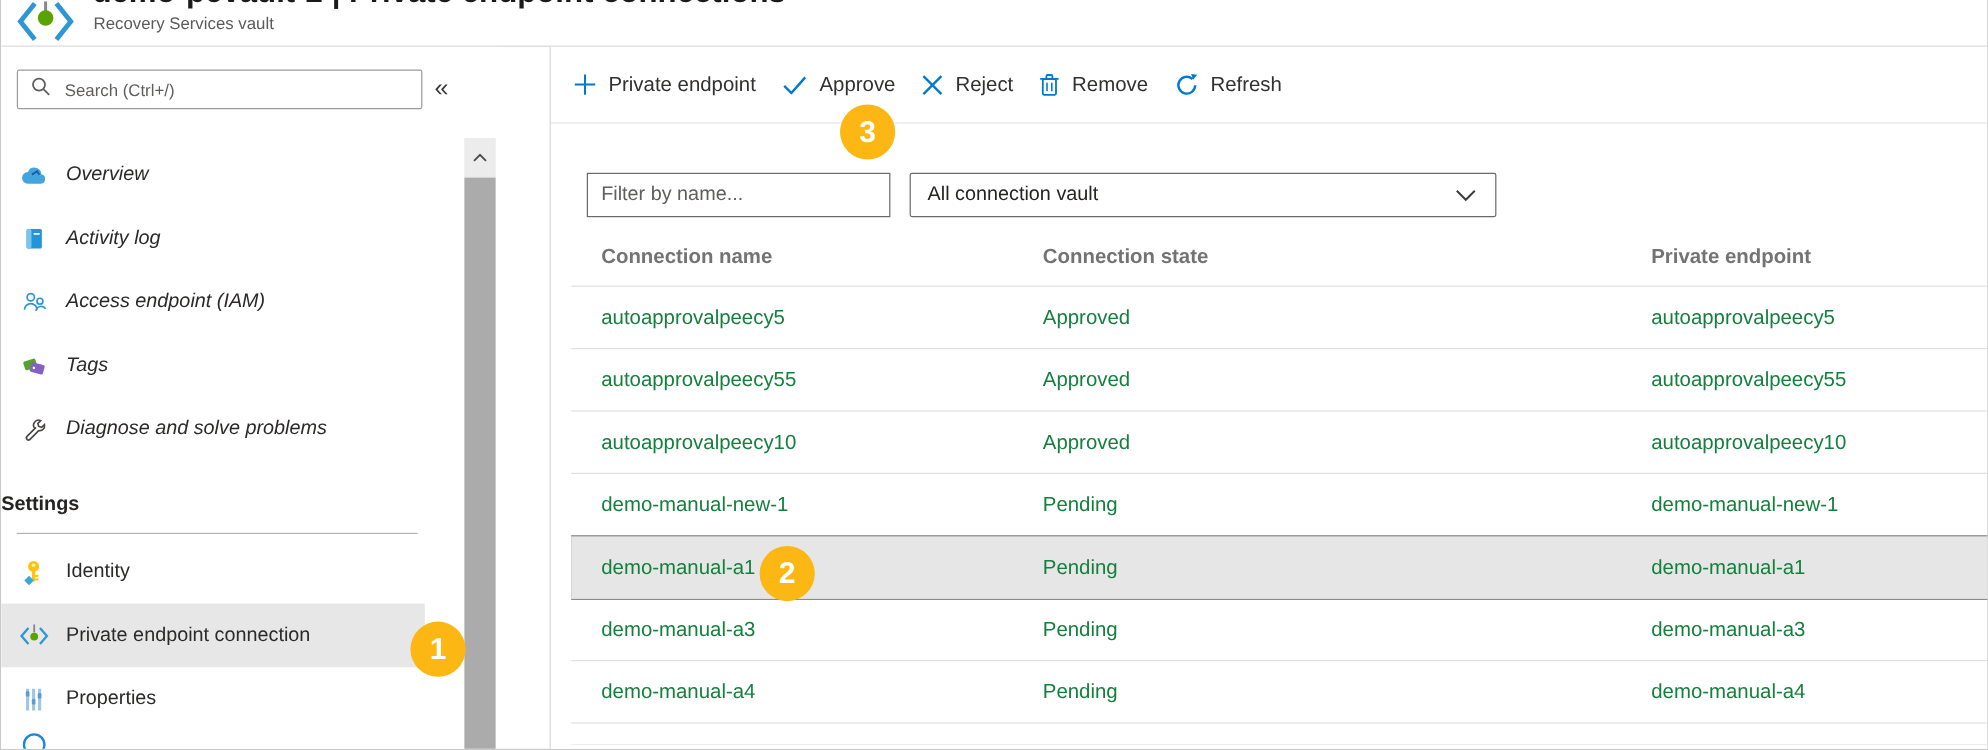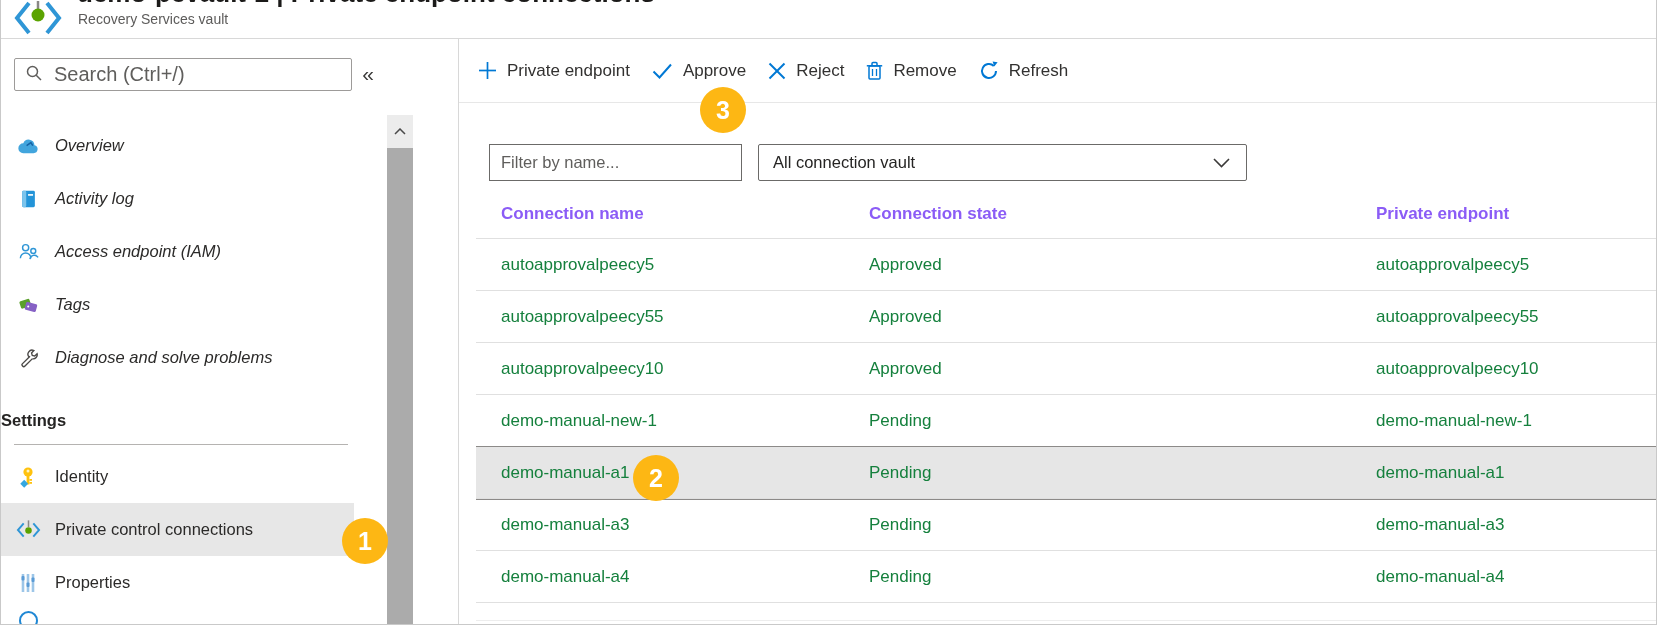--- a/index.html
+++ b/index.html
@@ -14,21 +14,21 @@
   #hdr-title-clip{position:absolute;left:76px;top:0;height:8px;overflow:hidden;}
   #hdr-title-clip .big{display:block;margin-top:-22px;font-size:26px;line-height:30px;font-weight:700;
     white-space:nowrap;color:#1b1a19;}
   #hdr-sub{position:absolute;left:77px;top:11px;font-size:14px;color:#5c5b5a;}
 
   
   #sidebar{position:absolute;left:0;top:39px;width:413px;height:586px;background:#fff;}
   #sb-search{position:absolute;left:13px;top:19px;width:338px;height:33px;box-sizing:border-box;
     border:1px solid #9d9b99;border-radius:2px;display:flex;align-items:center;gap:11px;padding:0 10px;
     background:#fff;cursor:text;}
-  #sb-search .ph{font-size:20px;color:#5f5e5c;}
+  #sb-search .ph{font-size:14px;color:#5f5e5c;}
   #sb-collapse{position:absolute;left:354px;top:20px;width:26px;height:30px;font-size:21px;color:#3b3a39;
     display:flex;align-items:center;justify-content:center;cursor:pointer;}
   #nav-top{position:absolute;left:0;top:80px;width:353px;font-style:italic;}
   .nav-item{height:53px;display:flex;align-items:center;gap:14px;padding-left:14px;width:353px;
     box-sizing:border-box;font-size:16.5px;color:#2b2a29;cursor:pointer;}
   .nav-item.selected{background:#e7e7e7;}
   .nav-icon{flex:0 0 26px;width:26px;display:flex;align-items:center;justify-content:center;}
   #nav-settings{position:absolute;left:0;top:366px;width:353px;}
   #settings-label{display:block;height:30px;line-height:30px;font-size:16.5px;font-weight:700;color:#252423;}
   #settings-divider{margin:9px 0 5px 13px;width:334px;height:1px;background:#b5b3b1;}
@@ -50,21 +50,21 @@
   #filter-name{position:absolute;left:30px;top:105px;width:253px;height:37px;box-sizing:border-box;
     border:1px solid #6b6a68;border-radius:0;display:flex;align-items:center;padding-left:11px;cursor:text;}
   #filter-name .ph{font-size:16.5px;color:#5f5e5c;}
   #state-dd{position:absolute;left:299px;top:105px;width:489px;height:37px;box-sizing:border-box;
     border:1px solid #6b6a68;border-radius:2px;display:flex;align-items:center;padding:0 16px 0 14px;cursor:pointer;}
   #state-dd .val{font-size:16.5px;color:#252423;}
   #state-dd .chev{margin-left:auto;display:flex;align-items:center;}
 
   #table{position:absolute;left:17px;top:150px;width:1227px;}
   #thead{position:relative;height:49px;border-bottom:1px solid #e0e0e0;}
-  .hcell{position:absolute;top:0;line-height:49px;font-size:17px;font-weight:700;color:#8b5cf6;cursor:pointer;}
+  .hcell{position:absolute;top:0;line-height:49px;font-size:17px;font-weight:700;color:#737373;cursor:pointer;}
   .col-name{left:25px;} .col-state{left:393px;} .col-endpoint{left:900px;}
   .trow{position:relative;height:52px;box-sizing:border-box;border-bottom:1px solid #e0e0e0;cursor:pointer;}
   .trow .cell{position:absolute;top:0;line-height:51px;font-size:17px;color:#15803d;}
   .trow.selected{background:#e6e6e6;box-shadow:0 -1px 0 #8c8a88, 0 1px 0 #8c8a88;}
   .link{color:#0078d4;text-decoration:none;cursor:pointer;}
   #tfoot-line{position:absolute;left:17px;top:581px;width:1227px;height:1px;background:#ededed;}
 
   
   .badge{position:absolute;width:46px;height:46px;border-radius:50%;display:flex;align-items:center;
     justify-content:center;color:#fff;font-size:25px;font-weight:700;z-index:10;}
@@ -178,21 +178,21 @@
           </div>
           <div class="nav-item selected">
             <span class="nav-icon">
               <svg width="25" height="20" viewBox="0 0 26 20">
                 <line x1="13" y1="0" x2="13" y2="7" stroke="#8a8886" stroke-width="1.6"></line>
                 <circle cx="13" cy="10.5" r="3.4" fill="#5ba300"></circle>
                 <polyline points="8,3 2,10 8,17" fill="none" stroke="#2f96d6" stroke-width="2"></polyline>
                 <polyline points="18,3 24,10 18,17" fill="none" stroke="#2f96d6" stroke-width="2"></polyline>
               </svg>
             </span>
-            <span class="nav-label">Private control connections</span>
+            <span class="nav-label">Private endpoint connection</span>
           </div>
           <div class="nav-item">
             <span class="nav-icon">
               <svg width="18" height="20" viewBox="0 0 18 20">
                 <g stroke="#9dc6e8" stroke-width="2.6">
                   <line x1="4" y1="1" x2="4" y2="19"></line>
                   <line x1="9" y1="1" x2="9" y2="19"></line>
                   <line x1="14" y1="1" x2="14" y2="19"></line>
                 </g>
                 <g fill="#5b9bd5">

